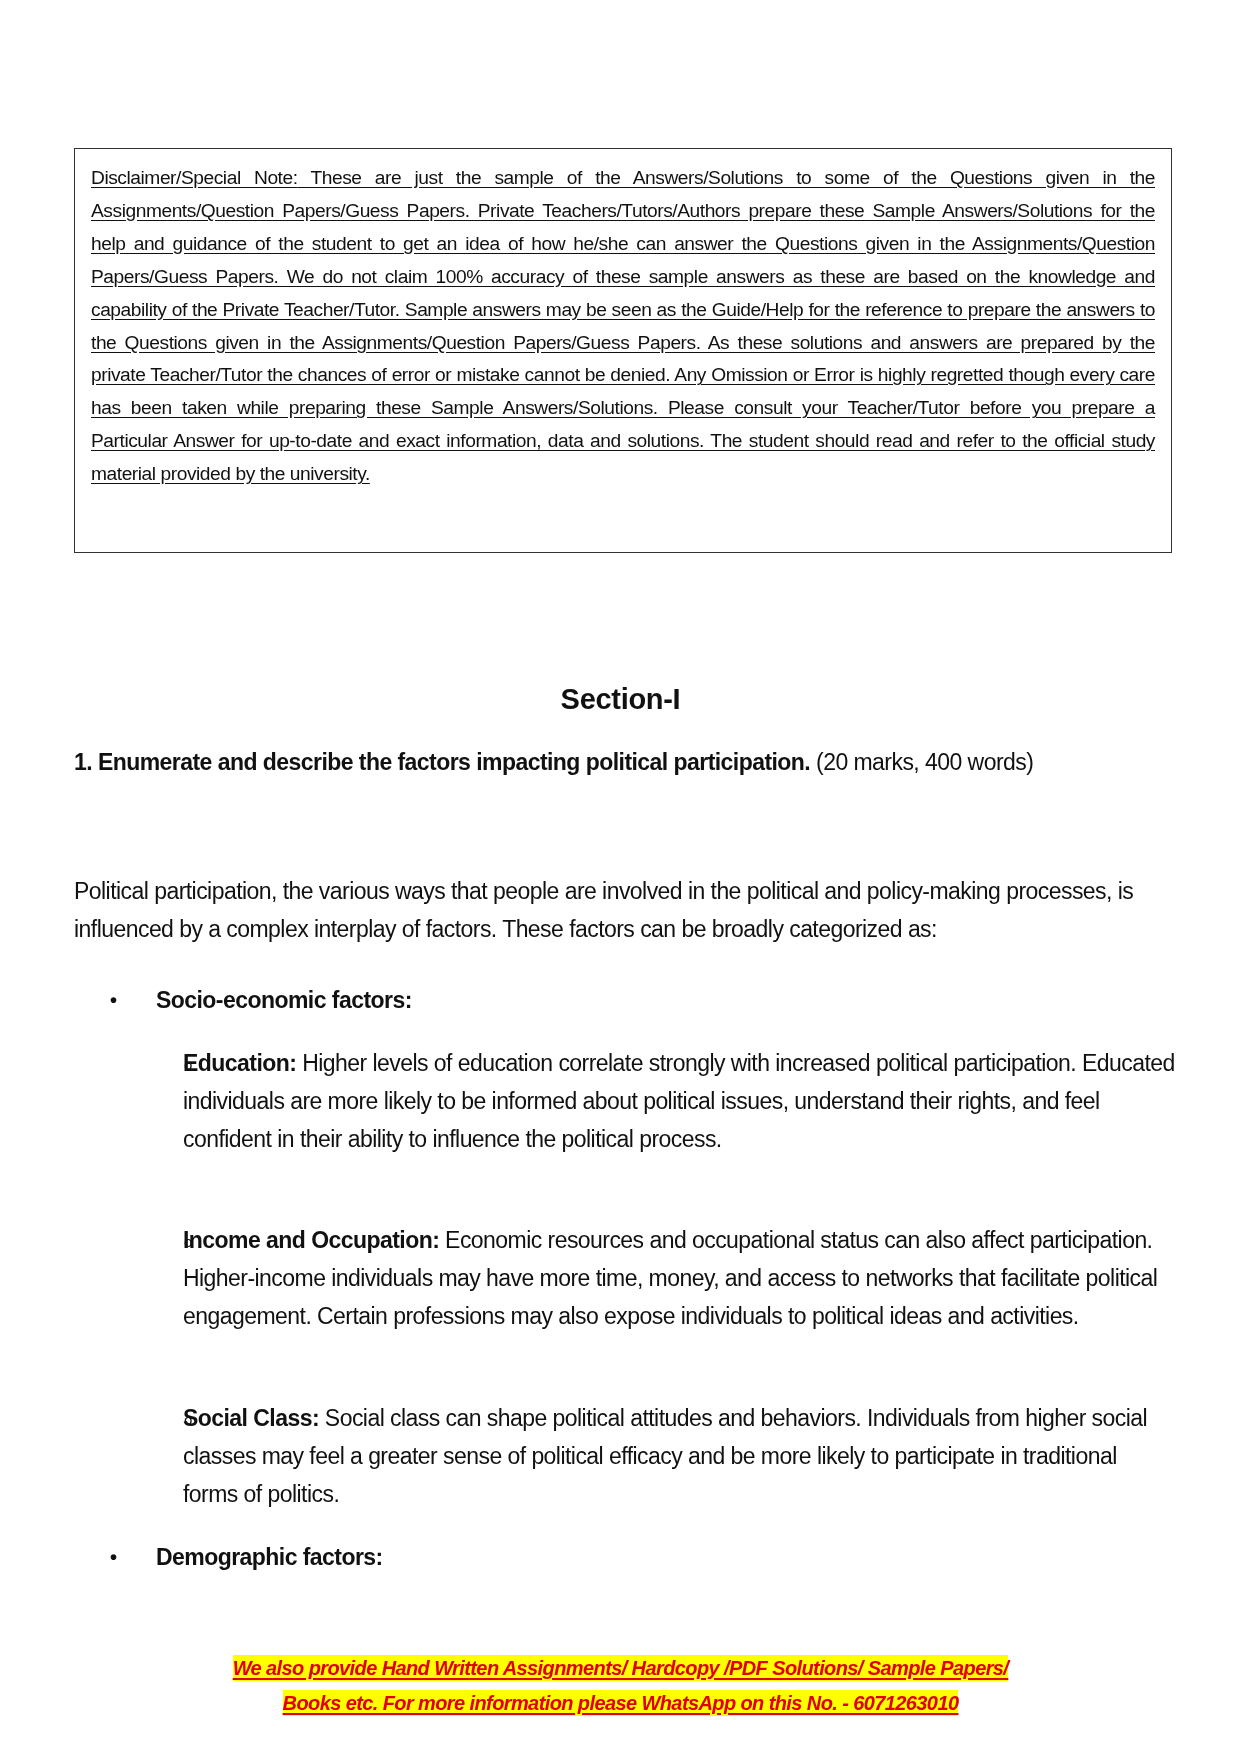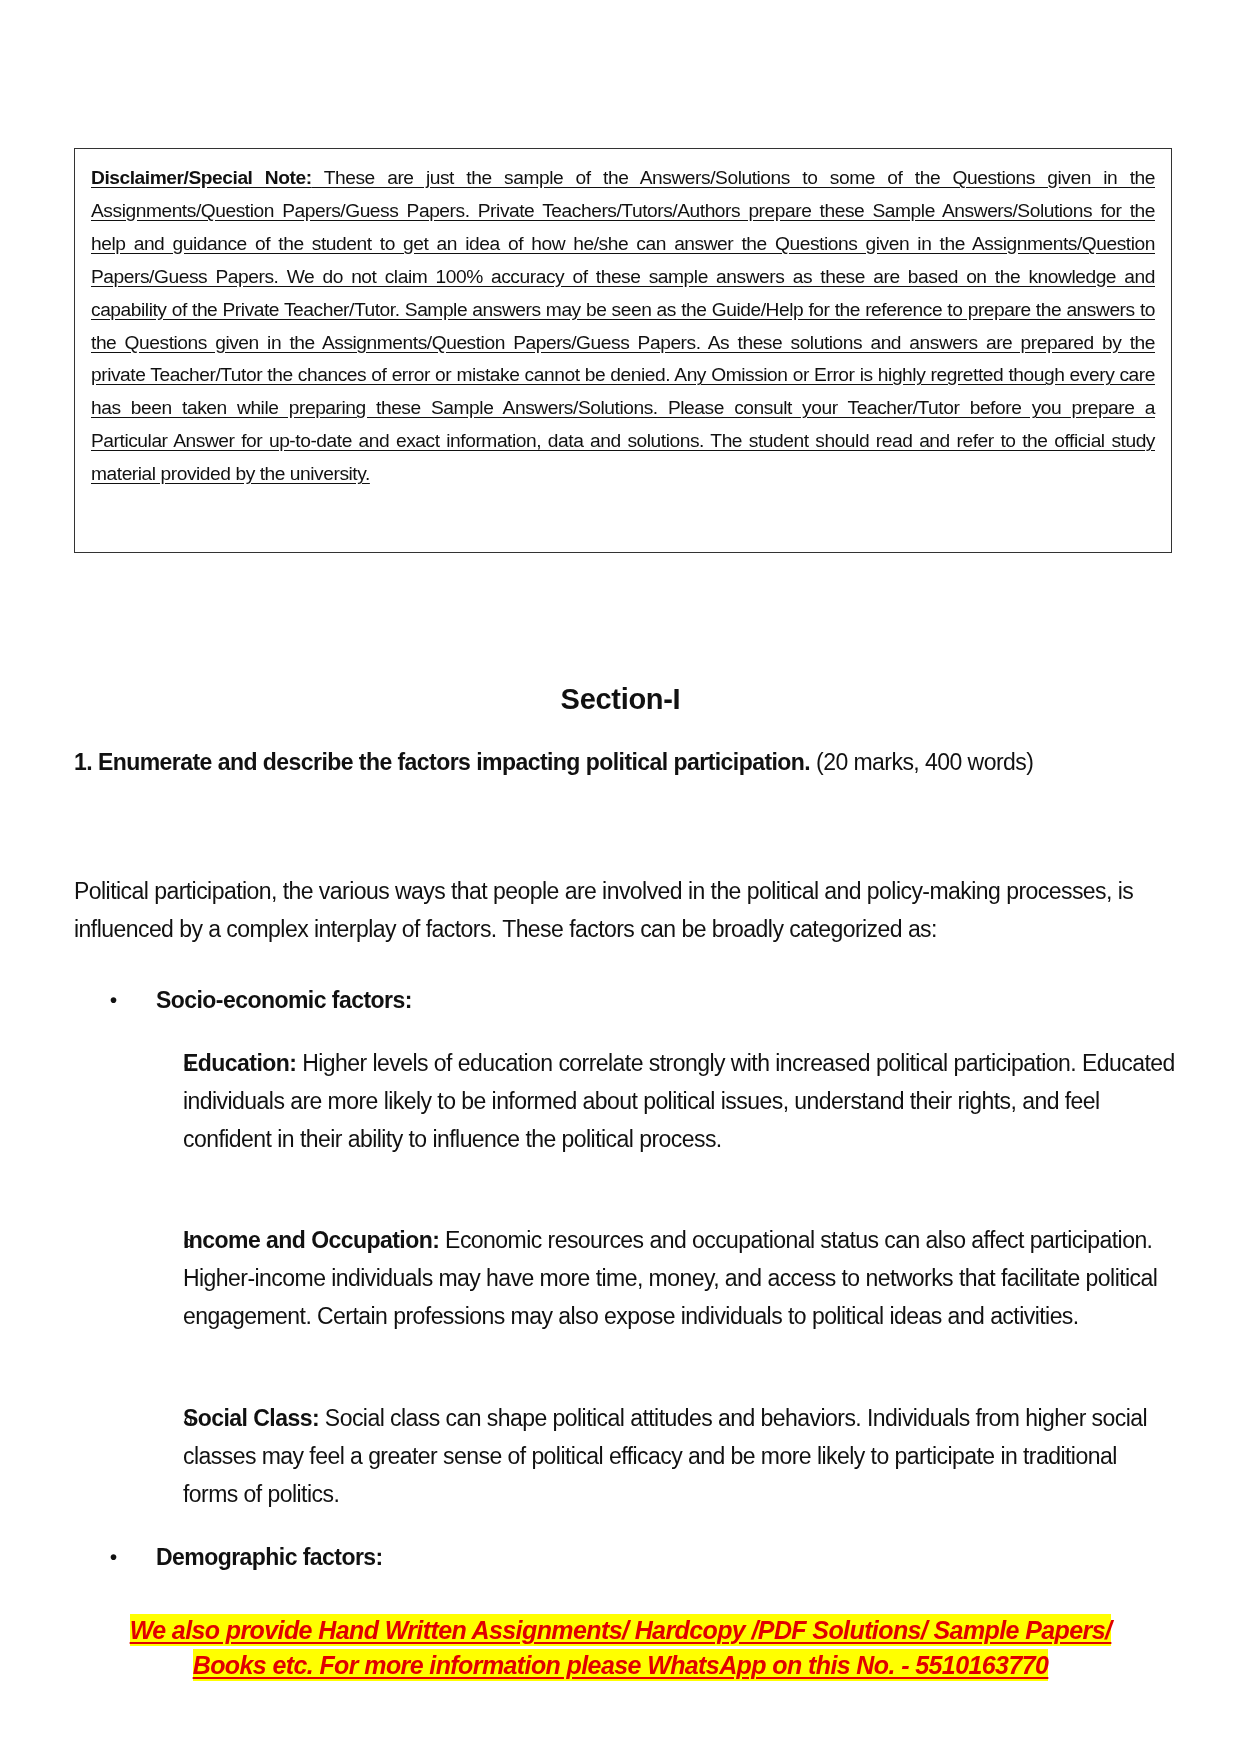--- a/index.html
+++ b/index.html
@@ -9,21 +9,21 @@
     position: absolute; left: 74px; top: 148px; width: 1098px; height: 405px;
     border: 1.5px solid #333; box-sizing: border-box;
     padding: 13px 16px 0 16px;
   }
   .disclaimer-text {
     font-family: "Liberation Sans Narrow", "Liberation Sans", sans-serif;
     font-size: 19.2px; line-height: 32.9px; text-align: justify;
     text-decoration: underline; text-underline-offset: 3px; margin: 0;
     letter-spacing: -0.45px; word-spacing: 0px;
   }
-  .disclaimer-text b { font-weight: bold; }
+  .disclaimer-text b { font-weight: normal; }
   .section-title {
     position: absolute; left: 0; width: 1241px; top: 683px; text-align: center;
     font-weight: bold; font-size: 29px; letter-spacing: -0.3px;
   }
   .body-text { font-size: 23px; letter-spacing: -0.55px; line-height: 38px; }
   .question {
     position: absolute; left: 74px; top: 743px; width: 1100px; margin: 0;
   }
   .intro {
     position: absolute; left: 74px; top: 872px; width: 1100px; margin: 0;
@@ -36,23 +36,23 @@
   }
   .bullet-l1 .label { position: absolute; left: 74px; white-space: nowrap; margin-left: 8px; }
   .bullet-l2 {
     position: absolute; left: 148px; width: 1028px; margin: 0;
   }
   .bullet-l2 .circ {
     position: absolute; left: 36px; top: 2px; font-size: 15px;
   }
   .bullet-l2 .content { margin-left: 35px; display: block; }
   .footer {
-    position: absolute; left: 0; width: 1241px; top: 1613px; text-align: center;
+    position: absolute; left: 0; width: 1241px; top: 1651px; text-align: center;
     font-weight: bold; font-style: italic; color: #e00000;
-    font-size: 25px; letter-spacing: -0.6px; line-height: 35px;
+    font-size: 20px; letter-spacing: -0.6px; line-height: 35px;
   }
   .footer span.hl {
     background: #ffff00; text-decoration: underline; text-decoration-thickness: 2px;
     text-underline-offset: 3px; padding: 2px 0;
   }
 </style>
 </head>
 <body>
 
 <div class="disclaimer-box">
@@ -85,14 +85,14 @@
   <span class="content"><b>Social Class:</b><span> Social class can shape political attitudes and behaviors. Individuals from higher social classes may feel a greater sense of political efficacy and be more likely to participate in traditional forms of politics.</span></span>
 </div>
 
 <div class="bullet-l1 body-text" style="top:1538px;">
   <span class="dot">•</span>
   <span class="label">Demographic factors:</span>
 </div>
 
 <div class="footer">
   <div><span class="hl">We also provide Hand Written Assignments/ Hardcopy /PDF Solutions/ Sample Papers/</span></div>
-  <div><span class="hl">Books etc. For more information please WhatsApp on this No. - 5510163770</span></div>
+  <div><span class="hl">Books etc. For more information please WhatsApp on this No. - 6071263010</span></div>
 </div>
 
 </body></html>

